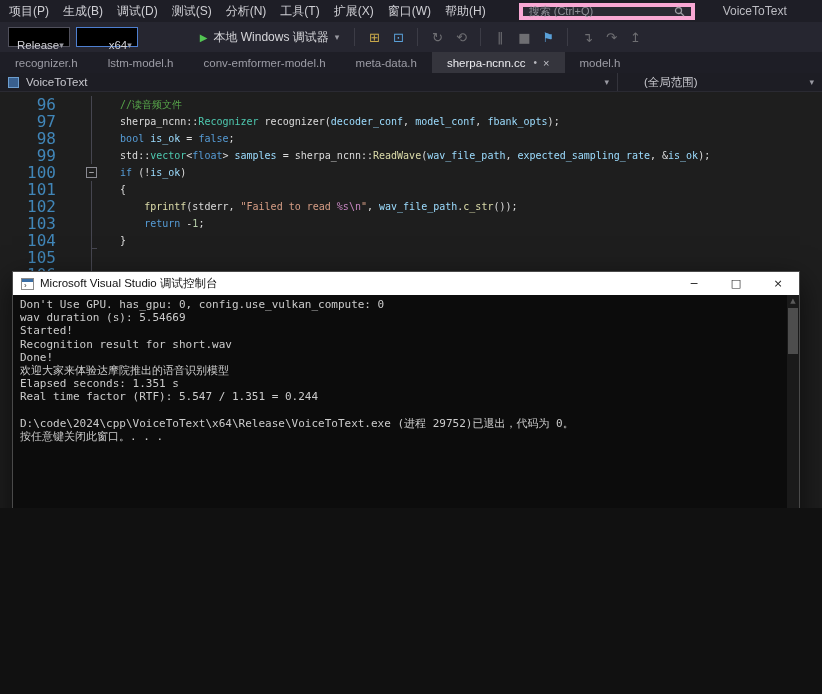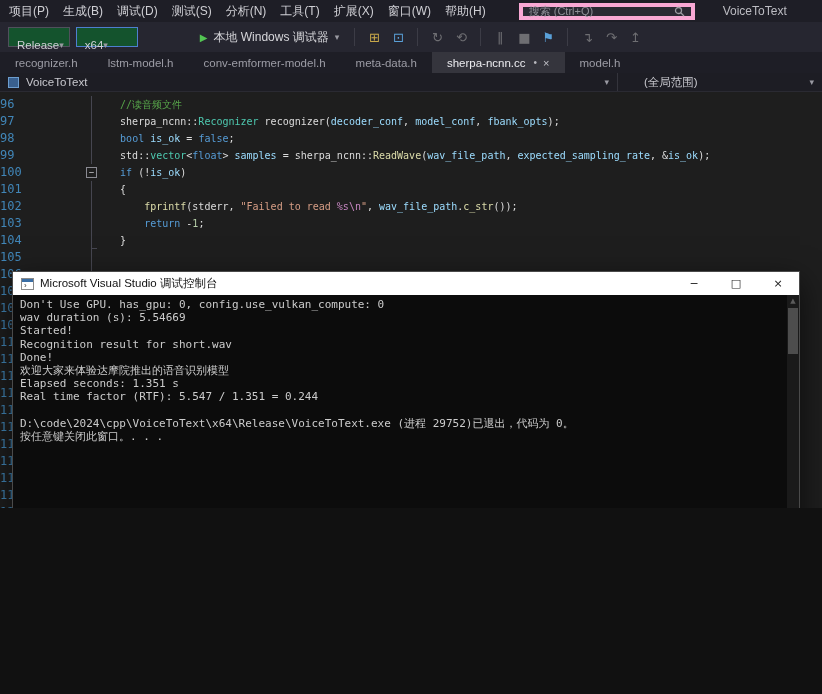--- a/index.html
+++ b/index.html
@@ -10,22 +10,22 @@
   .menubar{height:22px;background:#1e1e26;display:flex;align-items:center;padding-left:2px;}
   .menu-items{display:flex;height:100%;align-items:center;}
   .menu-item{color:#cfcfd4;font-size:12px;padding:0 7px;line-height:22px;white-space:nowrap;}
   .searchbox{margin-left:26px;width:176px;height:17px;background:#2a2a33;border:4px solid #f9a8d4;
              display:flex;align-items:center;justify-content:space-between;padding:0 6px;box-sizing:border-box;}
   .search-text{color:#8e8e96;font-size:11px;white-space:nowrap;}
   .win-title{margin-left:28px;color:#bcbcc2;font-size:12px;}
 
   
   .toolbar{height:30px;background:#262630;display:flex;align-items:center;gap:6px;padding:0 8px;}
-  .combo{height:20px;background:#14532d;border:1px solid #50505c;display:flex;align-items:center;
-         justify-content:flex-start;box-sizing:border-box;font-size:11.5px;color:#d0d0d6;padding:16px 5px 0 8px;}
+  .combo{height:20px;background:#000000;border:1px solid #50505c;display:flex;align-items:center;
+         justify-content:flex-end;box-sizing:border-box;font-size:11.5px;color:#d0d0d6;padding:16px 5px 0 8px;}
   .combo.config{min-width:58px;}
   .combo.platform{min-width:62px;border-color:#4e7fd0;}
   .combo .arrow,.dd{color:#9a9aa2;font-size:9px;}
   .debug-btn{display:flex;align-items:center;gap:6px;margin-left:56px;color:#d6d6da;font-size:12px;white-space:nowrap;}
   .play{color:#53c553;font-size:10px;}
   .toolbar-icons{display:flex;align-items:center;gap:4px;margin-left:4px;}
   .vsep{width:1px;height:18px;background:#3c3c46;margin:0 5px;}
   .tb-icon{font-size:13px;width:20px;text-align:center;font-family:"DejaVu Sans",sans-serif;}
 
   
@@ -42,21 +42,21 @@
   .nav-proj,.nav-scope{color:#c8c8ce;font-size:11.5px;}
   .nav-left .dd{margin-left:auto;}
   .nav-right{flex:1;height:100%;display:flex;align-items:center;border-left:1px solid #34343c;
              padding:0 8px 0 26px;box-sizing:border-box;}
   .nav-right .dd{margin-left:auto;}
 
   
   .editor{position:relative;height:602px;padding-top:4px;box-sizing:border-box;overflow:hidden;
           font-family:"DejaVu Sans Mono","Liberation Mono",monospace;}
   .crow{display:flex;height:17px;}
-  .lnum{width:56px;text-align:left;color:var(--c-line_number,#4186b8);font-size:12px;line-height:17px;flex:none;}
+  .lnum{width:56px;text-align:right;color:var(--c-line_number,#4186b8);font-size:16px;line-height:17px;flex:none;}
   .fold{width:40px;position:relative;flex:none;}
   .guide{position:absolute;left:35px;top:0;bottom:0;width:1px;background:#464650;}
   .fend{position:absolute;left:35px;bottom:0;width:6px;height:1px;background:#464650;}
   .fbox{position:absolute;left:30px;top:3px;width:11px;height:11px;border:1px solid #8a8a92;color:#c8c8cc;
         font-size:9px;line-height:9px;text-align:center;background:#1e1e1e;box-sizing:border-box;}
   .codeline{white-space:pre;font-size:10px;line-height:17px;}
   .tok-pl{color:var(--c-plain,#dcdcdc);} .tok-kw{color:var(--c-keyword,#569cd6);}
   .tok-ty{color:var(--c-type,#4ec9b0);} .tok-fn{color:var(--c-function,#dcdcaa);}
   .tok-st{color:var(--c-string,#d69d85);} .tok-esc{color:var(--c-escape,#c586c0);}
   .tok-num{color:var(--c-number,#b5cea8);} .tok-var{color:var(--c-variable,#9cdcfe);}

